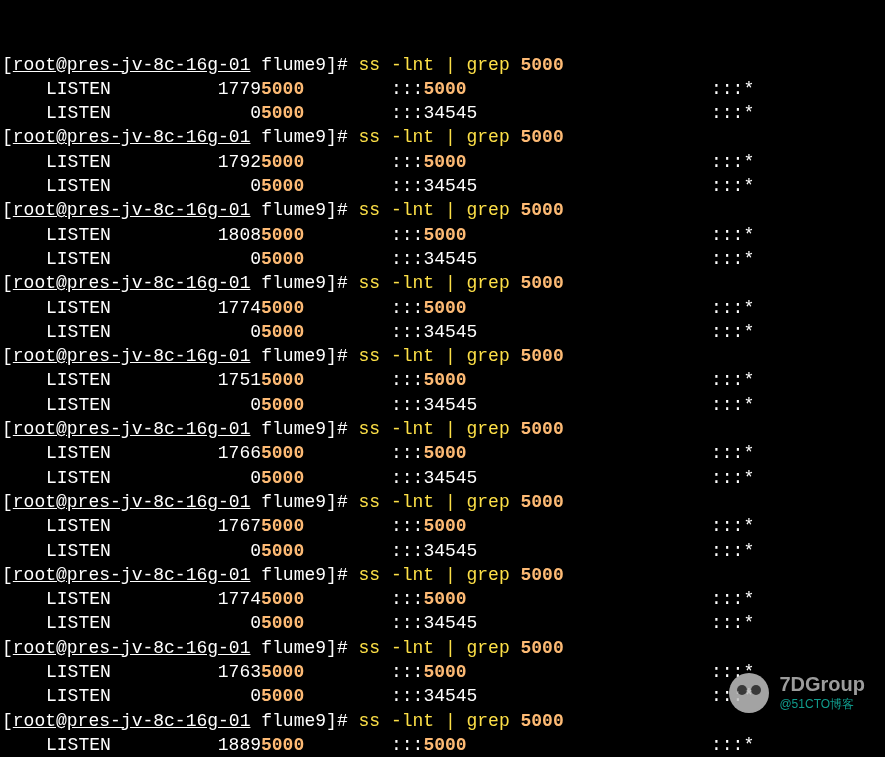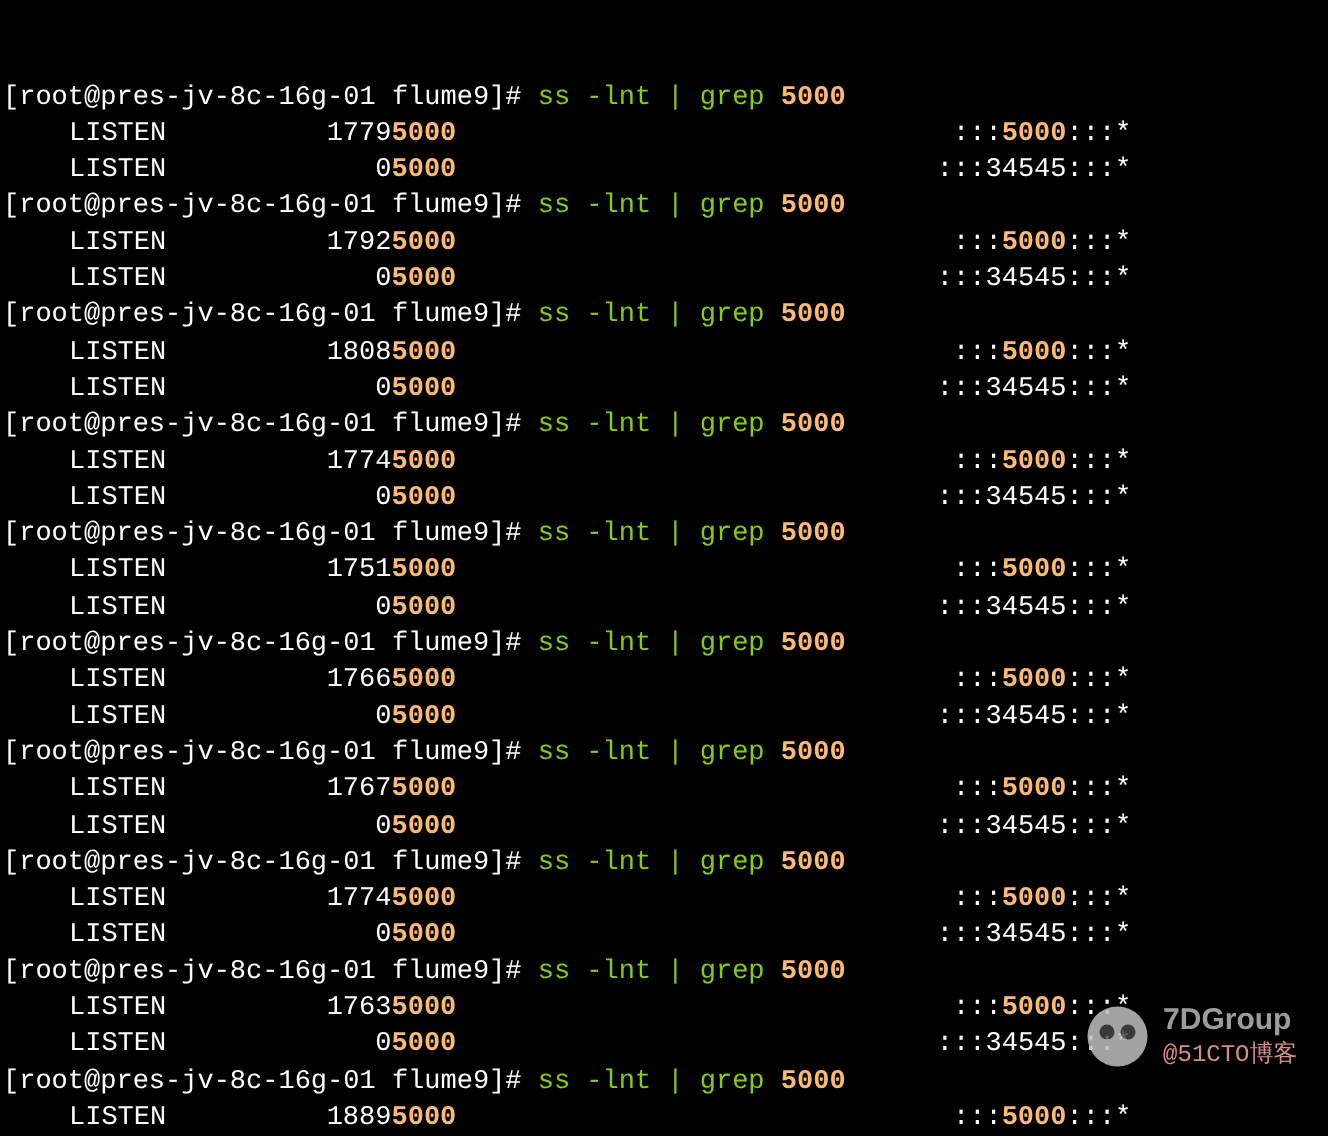--- a/index.html
+++ b/index.html
@@ -14,32 +14,32 @@
     overflow: hidden;
     position: relative;
   }
   .terminal {
     padding: 4px 2px;
     line-height: 1.35;
     white-space: pre;
   }
   .line { display: block; }
   .prompt-open { color: #fff; }
-  .user-host { color: #fff; }
+  .user-host { color: #fff; text-decoration: underline; }
   .dir { color: #fff; text-align: right; }
   .prompt-close { color: #fff; }
-  .cmd { color: #84cc16; }
+  .cmd { color: #fde047; }
   .hl { color: #fdba74; font-weight: bold; }
   .row {
     display: flex;
   }
   .c-state { width: 130px; margin-left: 44px; }
   .c-recvq { width: 85px; text-align: right; }
   .c-sendq { width: 130px; text-align: left; }
-  .c-local { width: 320px; text-align: right; }
+  .c-local { width: 320px; text-align: left; }
   .c-peer  { width: 120px; text-align: left; }
   .watermark {
     position: absolute;
     right: 20px;
     bottom: 44px;
     display: flex;
     align-items: center;
     color: #b8b8b8;
     font-family: Arial, sans-serif;
     opacity: 0.85;
@@ -69,23 +69,22 @@
     width: 10px;
     height: 10px;
     top: 12px;
     right: 8px;
   }
   .watermark .txt-main {
     font-size: 20px;
     font-weight: bold;
   }
   .watermark .txt-sub {
-    font-size: 16px;
-    color: #fca5a5;
-    font-family: Liberation Mono, monospace;
+    font-size: 12px;
+    color: #14b8a6;
   }
   #blocks-container { }
 </style>
 </head>
 <body>
 
 <div class="terminal">
   <div id="blocks-container"><div class="line"><span class="prompt-open">[</span><span class="user-host">root@pres-jv-8c-16g-01</span><span> </span><span class="dir">flume9</span><span class="prompt-close">]# </span><span class="cmd">ss -lnt | grep </span><span class="hl">5000</span></div><div class="line row"><span class="c-state">LISTEN</span><span class="c-recvq">1779</span><span class="c-sendq hl">5000</span><span class="c-local">:::<span class="hl">5000</span></span><span class="c-peer">:::*</span></div><div class="line row"><span class="c-state">LISTEN</span><span class="c-recvq">0</span><span class="c-sendq hl">5000</span><span class="c-local">:::34545</span><span class="c-peer">:::*</span></div><div class="line"><span class="prompt-open">[</span><span class="user-host">root@pres-jv-8c-16g-01</span><span> </span><span class="dir">flume9</span><span class="prompt-close">]# </span><span class="cmd">ss -lnt | grep </span><span class="hl">5000</span></div><div class="line row"><span class="c-state">LISTEN</span><span class="c-recvq">1792</span><span class="c-sendq hl">5000</span><span class="c-local">:::<span class="hl">5000</span></span><span class="c-peer">:::*</span></div><div class="line row"><span class="c-state">LISTEN</span><span class="c-recvq">0</span><span class="c-sendq hl">5000</span><span class="c-local">:::34545</span><span class="c-peer">:::*</span></div><div class="line"><span class="prompt-open">[</span><span class="user-host">root@pres-jv-8c-16g-01</span><span> </span><span class="dir">flume9</span><span class="prompt-close">]# </span><span class="cmd">ss -lnt | grep </span><span class="hl">5000</span></div><div class="line row"><span class="c-state">LISTEN</span><span class="c-recvq">1808</span><span class="c-sendq hl">5000</span><span class="c-local">:::<span class="hl">5000</span></span><span class="c-peer">:::*</span></div><div class="line row"><span class="c-state">LISTEN</span><span class="c-recvq">0</span><span class="c-sendq hl">5000</span><span class="c-local">:::34545</span><span class="c-peer">:::*</span></div><div class="line"><span class="prompt-open">[</span><span class="user-host">root@pres-jv-8c-16g-01</span><span> </span><span class="dir">flume9</span><span class="prompt-close">]# </span><span class="cmd">ss -lnt | grep </span><span class="hl">5000</span></div><div class="line row"><span class="c-state">LISTEN</span><span class="c-recvq">1774</span><span class="c-sendq hl">5000</span><span class="c-local">:::<span class="hl">5000</span></span><span class="c-peer">:::*</span></div><div class="line row"><span class="c-state">LISTEN</span><span class="c-recvq">0</span><span class="c-sendq hl">5000</span><span class="c-local">:::34545</span><span class="c-peer">:::*</span></div><div class="line"><span class="prompt-open">[</span><span class="user-host">root@pres-jv-8c-16g-01</span><span> </span><span class="dir">flume9</span><span class="prompt-close">]# </span><span class="cmd">ss -lnt | grep </span><span class="hl">5000</span></div><div class="line row"><span class="c-state">LISTEN</span><span class="c-recvq">1751</span><span class="c-sendq hl">5000</span><span class="c-local">:::<span class="hl">5000</span></span><span class="c-peer">:::*</span></div><div class="line row"><span class="c-state">LISTEN</span><span class="c-recvq">0</span><span class="c-sendq hl">5000</span><span class="c-local">:::34545</span><span class="c-peer">:::*</span></div><div class="line"><span class="prompt-open">[</span><span class="user-host">root@pres-jv-8c-16g-01</span><span> </span><span class="dir">flume9</span><span class="prompt-close">]# </span><span class="cmd">ss -lnt | grep </span><span class="hl">5000</span></div><div class="line row"><span class="c-state">LISTEN</span><span class="c-recvq">1766</span><span class="c-sendq hl">5000</span><span class="c-local">:::<span class="hl">5000</span></span><span class="c-peer">:::*</span></div><div class="line row"><span class="c-state">LISTEN</span><span class="c-recvq">0</span><span class="c-sendq hl">5000</span><span class="c-local">:::34545</span><span class="c-peer">:::*</span></div><div class="line"><span class="prompt-open">[</span><span class="user-host">root@pres-jv-8c-16g-01</span><span> </span><span class="dir">flume9</span><span class="prompt-close">]# </span><span class="cmd">ss -lnt | grep </span><span class="hl">5000</span></div><div class="line row"><span class="c-state">LISTEN</span><span class="c-recvq">1767</span><span class="c-sendq hl">5000</span><span class="c-local">:::<span class="hl">5000</span></span><span class="c-peer">:::*</span></div><div class="line row"><span class="c-state">LISTEN</span><span class="c-recvq">0</span><span class="c-sendq hl">5000</span><span class="c-local">:::34545</span><span class="c-peer">:::*</span></div><div class="line"><span class="prompt-open">[</span><span class="user-host">root@pres-jv-8c-16g-01</span><span> </span><span class="dir">flume9</span><span class="prompt-close">]# </span><span class="cmd">ss -lnt | grep </span><span class="hl">5000</span></div><div class="line row"><span class="c-state">LISTEN</span><span class="c-recvq">1774</span><span class="c-sendq hl">5000</span><span class="c-local">:::<span class="hl">5000</span></span><span class="c-peer">:::*</span></div><div class="line row"><span class="c-state">LISTEN</span><span class="c-recvq">0</span><span class="c-sendq hl">5000</span><span class="c-local">:::34545</span><span class="c-peer">:::*</span></div><div class="line"><span class="prompt-open">[</span><span class="user-host">root@pres-jv-8c-16g-01</span><span> </span><span class="dir">flume9</span><span class="prompt-close">]# </span><span class="cmd">ss -lnt | grep </span><span class="hl">5000</span></div><div class="line row"><span class="c-state">LISTEN</span><span class="c-recvq">1763</span><span class="c-sendq hl">5000</span><span class="c-local">:::<span class="hl">5000</span></span><span class="c-peer">:::*</span></div><div class="line row"><span class="c-state">LISTEN</span><span class="c-recvq">0</span><span class="c-sendq hl">5000</span><span class="c-local">:::34545</span><span class="c-peer">:::*</span></div><div class="line"><span class="prompt-open">[</span><span class="user-host">root@pres-jv-8c-16g-01</span><span> </span><span class="dir">flume9</span><span class="prompt-close">]# </span><span class="cmd">ss -lnt | grep </span><span class="hl">5000</span></div><div class="line row"><span class="c-state">LISTEN</span><span class="c-recvq">1889</span><span class="c-sendq hl">5000</span><span class="c-local">:::<span class="hl">5000</span></span><span class="c-peer">:::*</span></div></div>
 </div>
 

